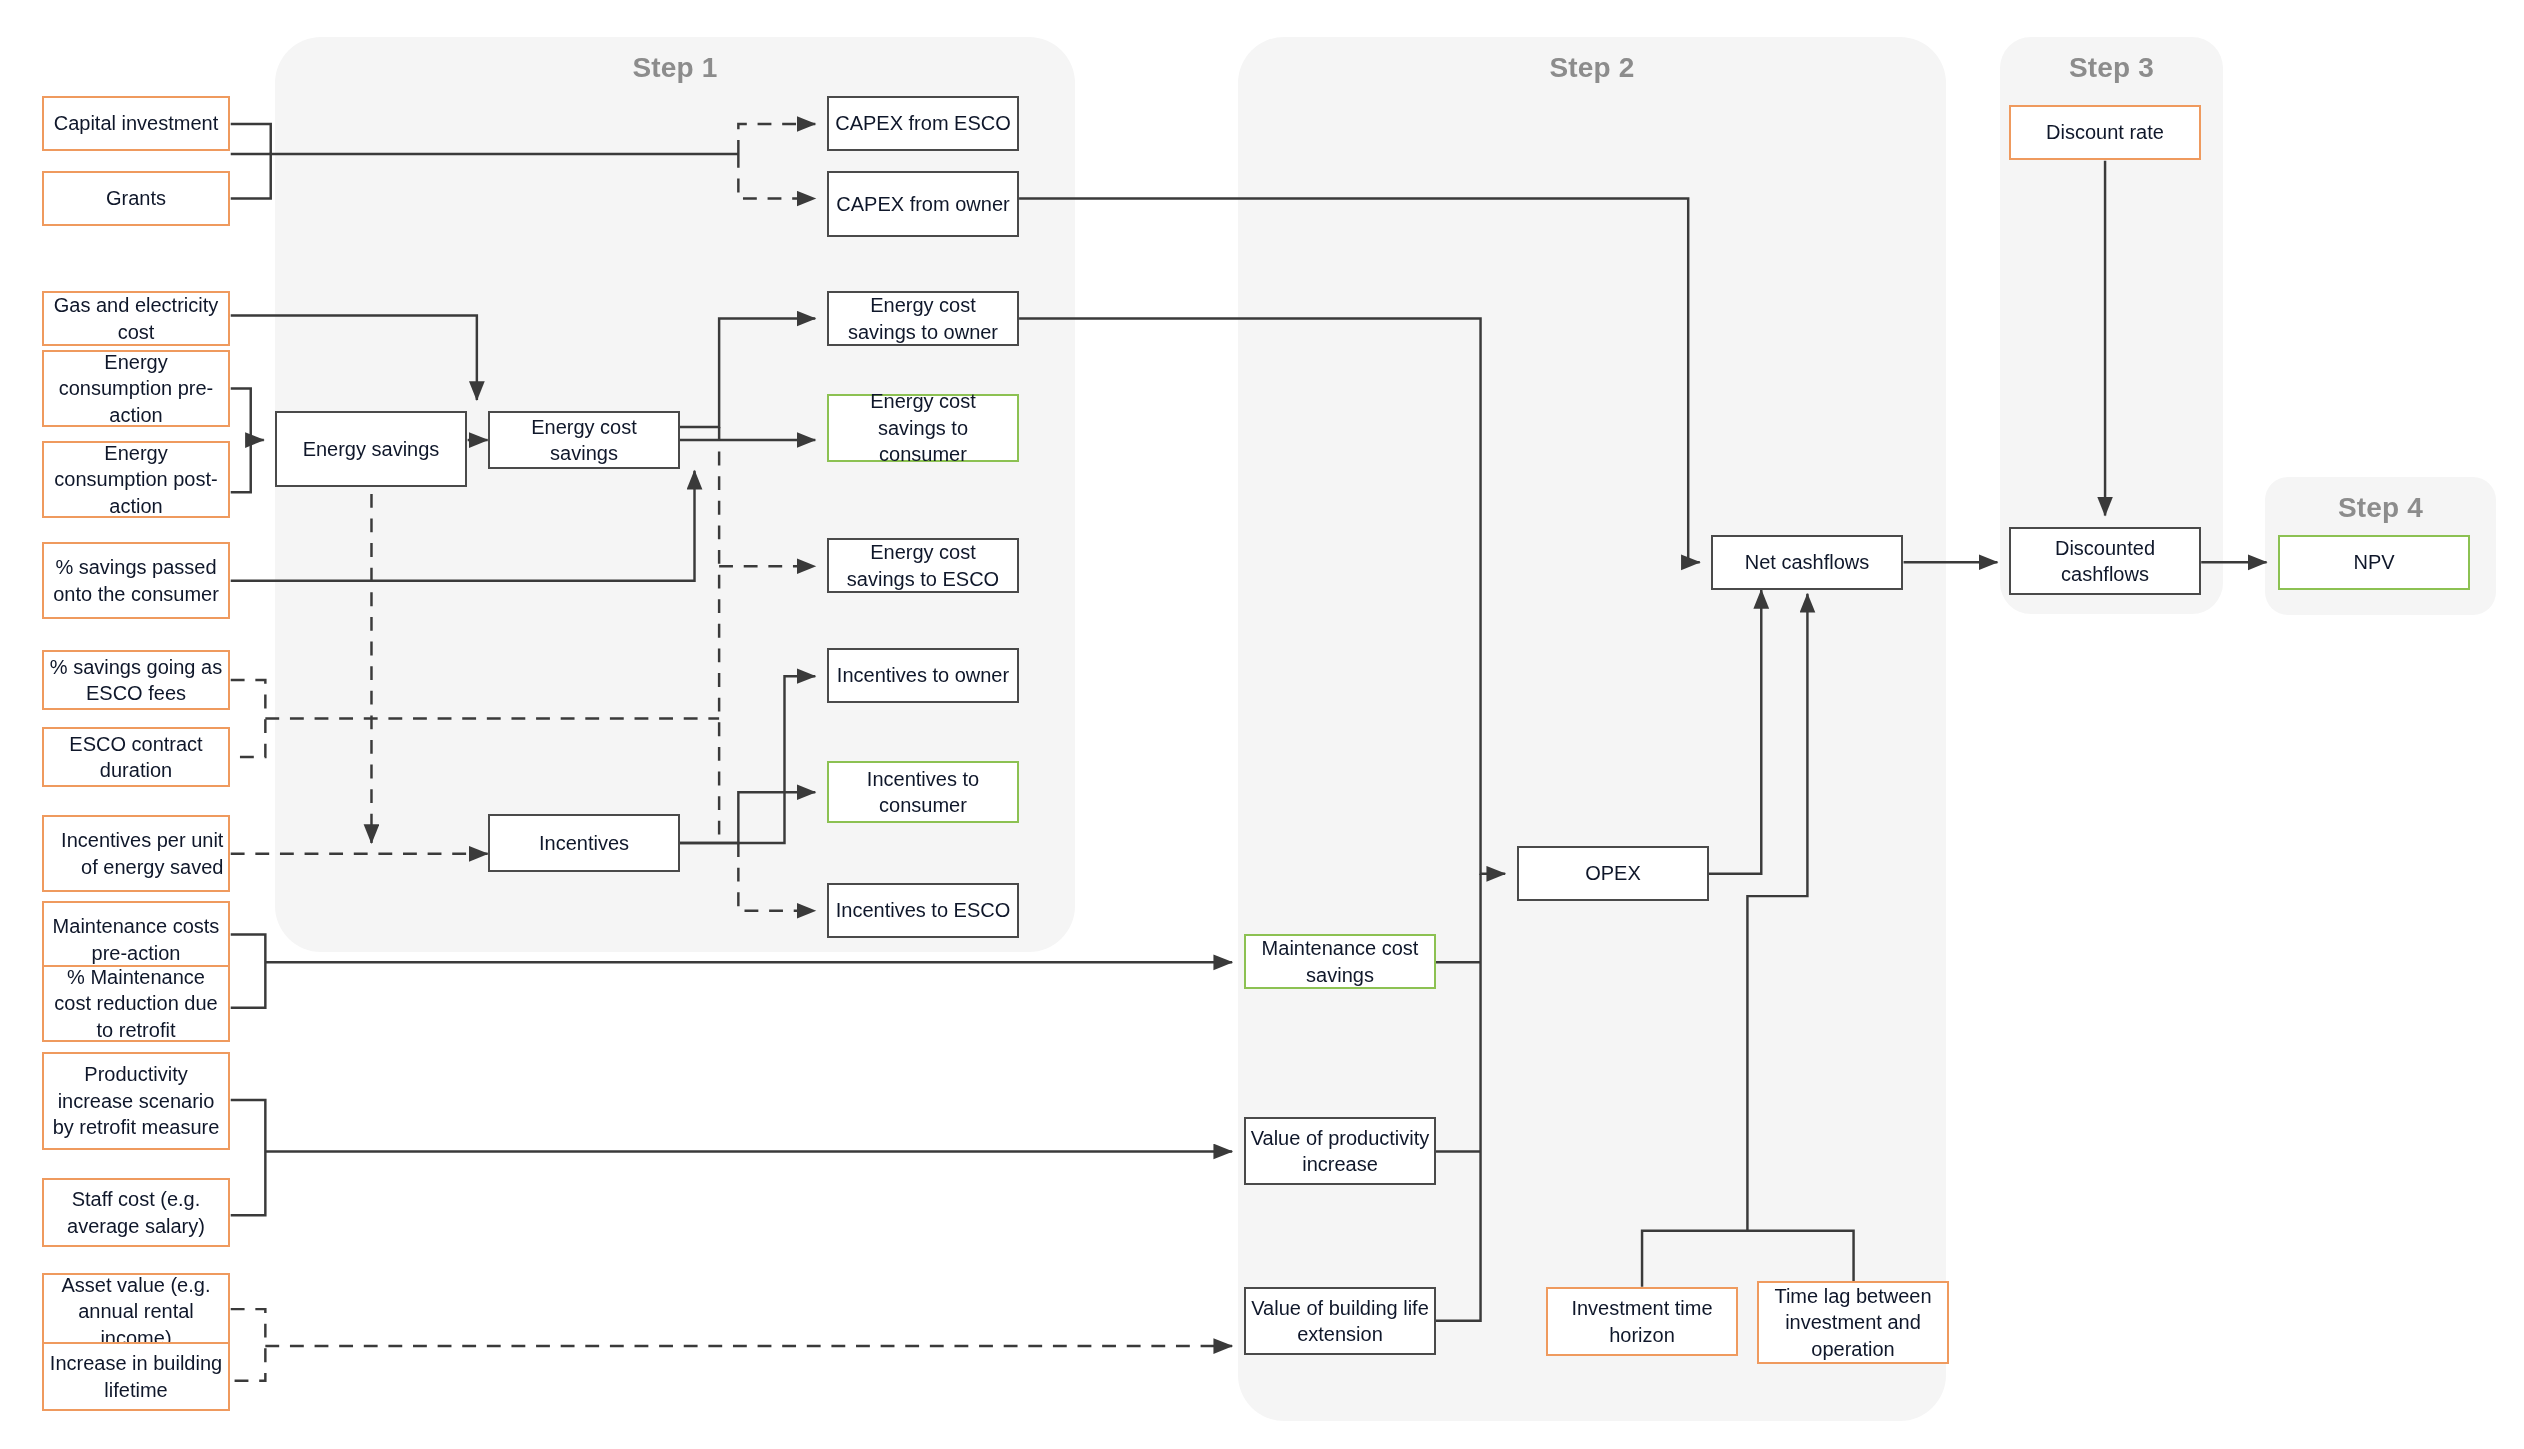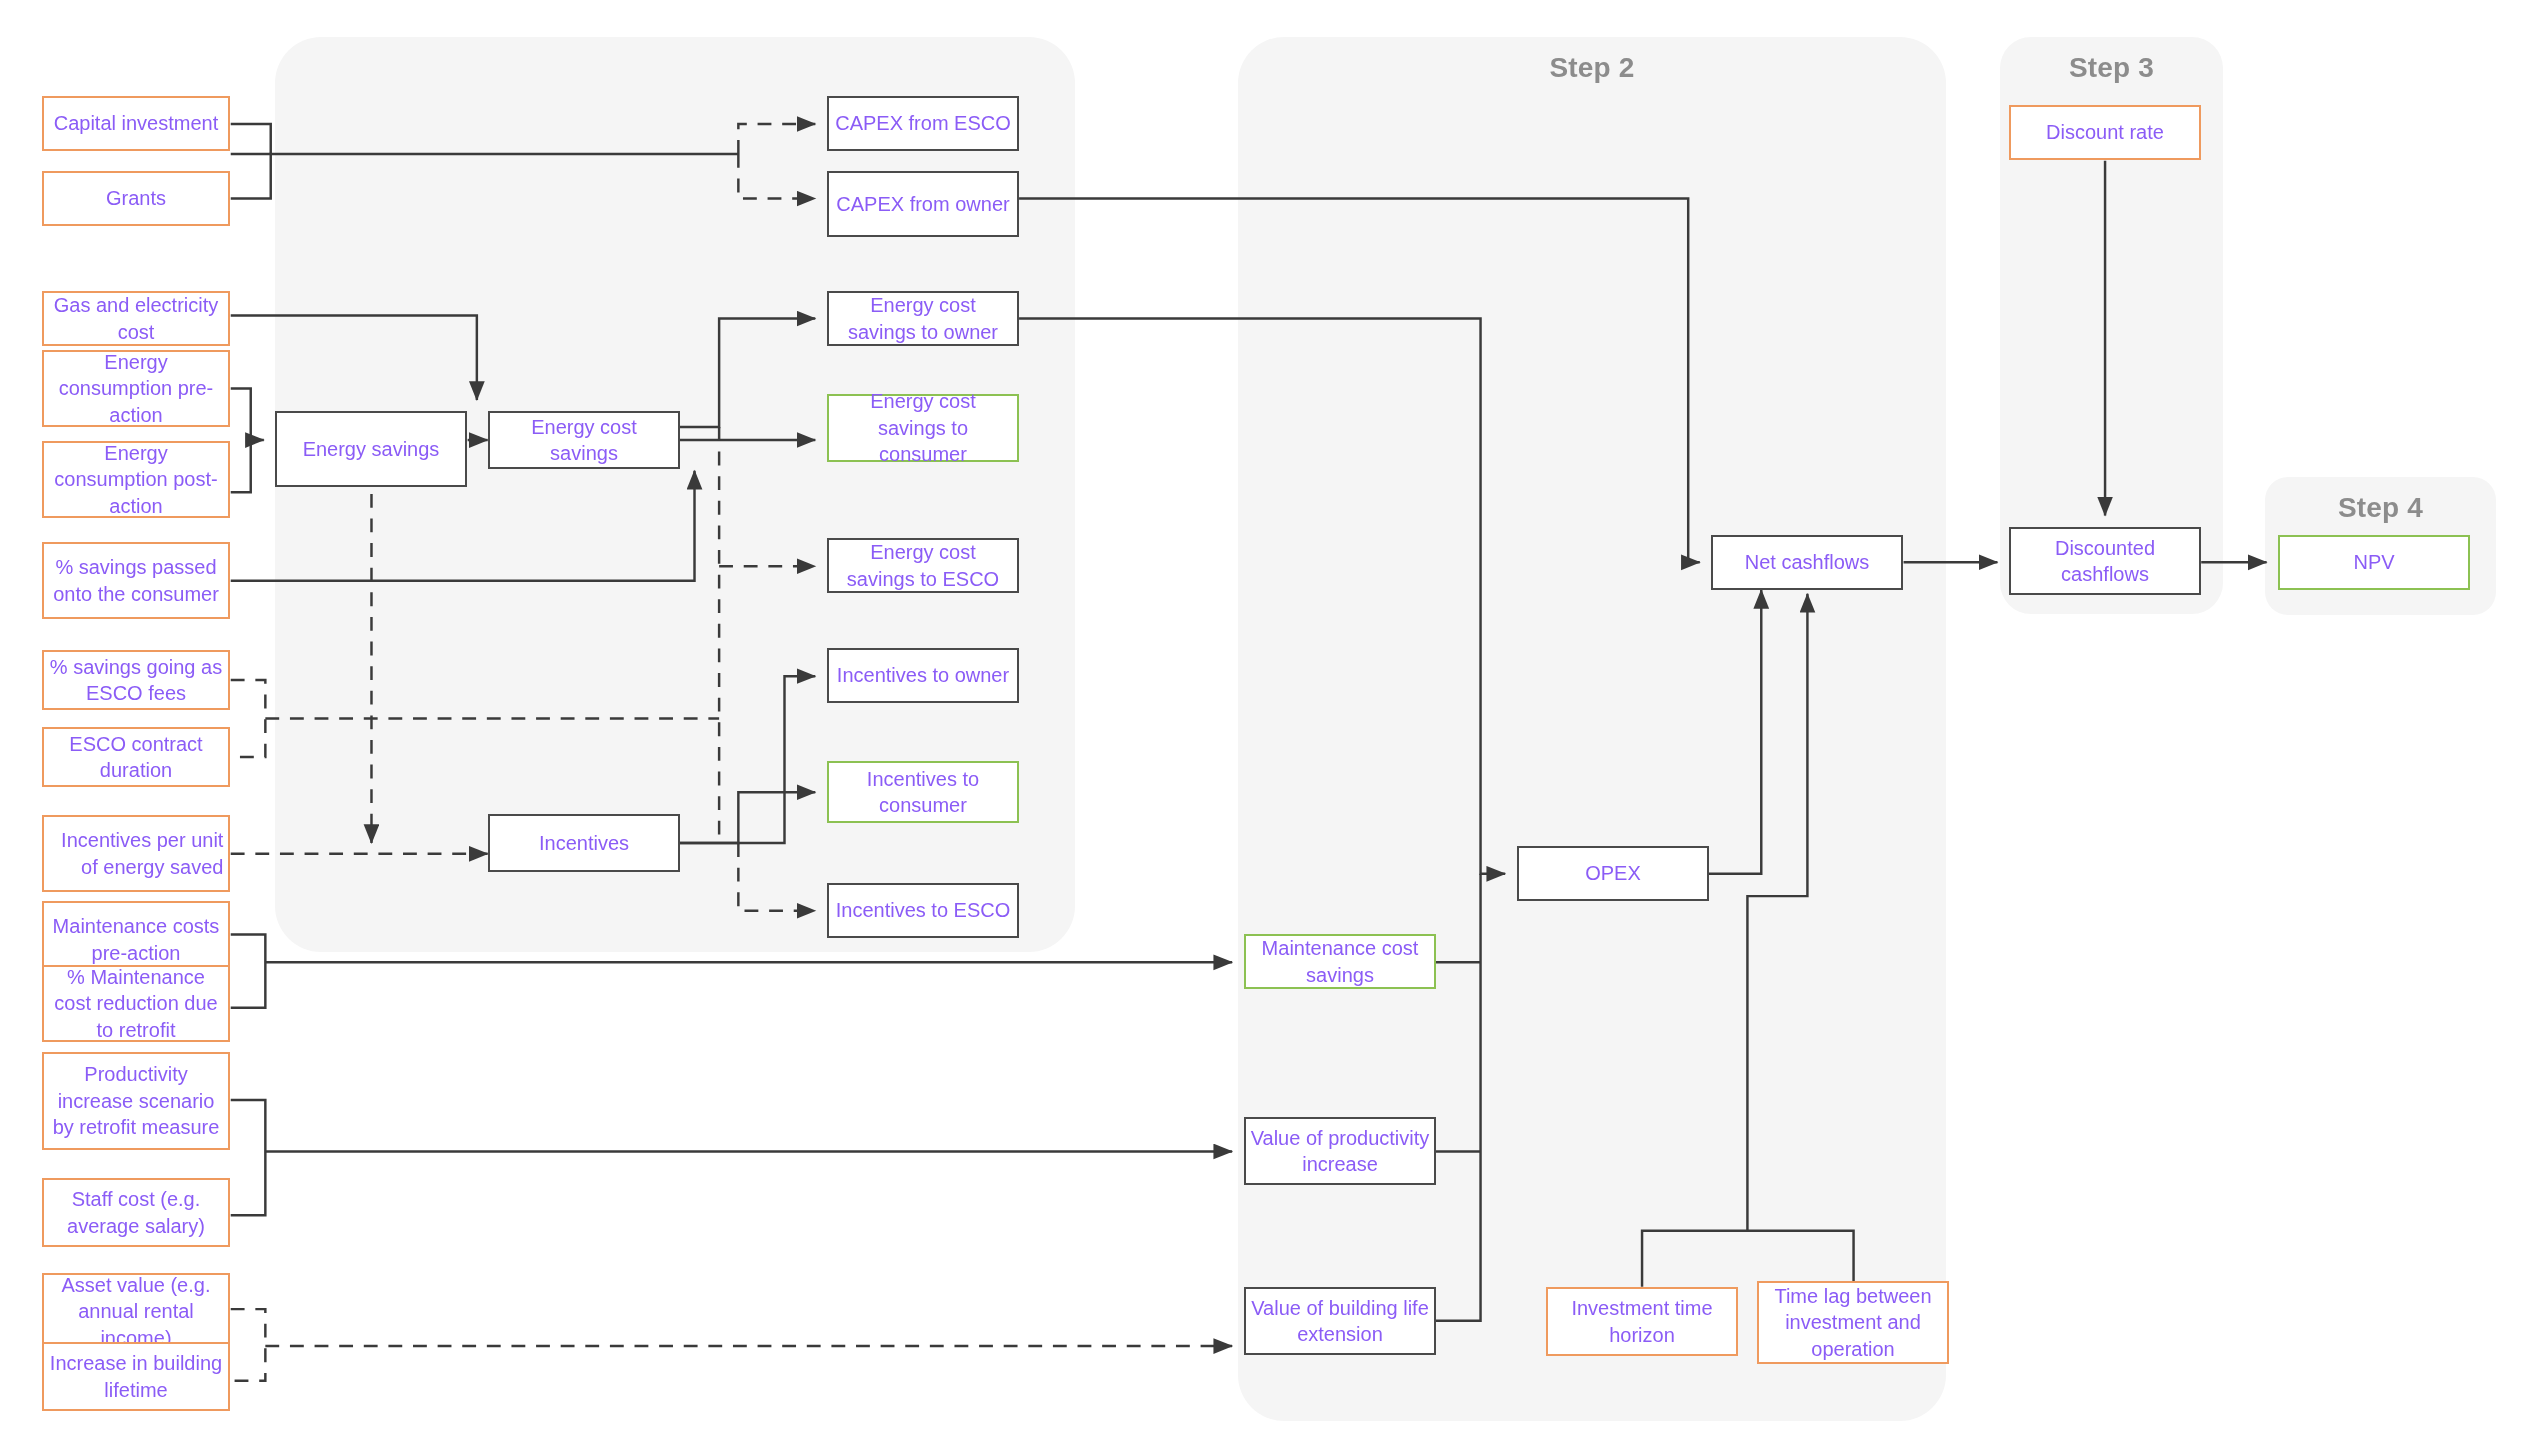--- a/index.html
+++ b/index.html
@@ -40,38 +40,39 @@
   .node {
     position: absolute;
     box-sizing: border-box;
     background: #ffffff;
     display: flex;
     align-items: center;
     justify-content: center;
     text-align: center;
     font-size: 20px;
     line-height: 1.32;
-    color: #8b5cf6;
+    color: #0f172a;
     padding: 1.5px 4.6px;
   }
   .node.orange { border: 2.3px solid #ef9a5e; }
   .node.dark   { border: 2.3px solid #4a4a4a; }
   .node.green  { border: 2.3px solid #8cc152; }
   .node span { display: block; width: 100%; }
 </style>
 </head>
 <body>
 
 <div id="canvas">
 
   <div class="panel" style="left:275px; top:37px; width:800px; height:915px;"></div>
   <div class="panel" style="left:1238px; top:37px; width:708px; height:1384px;"></div>
   <div class="panel" style="left:2000px; top:37px; width:223px; height:577px; border-radius:31px;"></div>
   <div class="panel" style="left:2265px; top:477px; width:231px; height:138px; border-radius:23px;"></div>
 
+  <div class="panel-title" style="left:275px; top:52px; width:800px;">Step 1</div>
   <div class="panel-title" style="left:1238px; top:52px; width:708px;">Step 2</div>
   <div class="panel-title" style="left:2000px; top:52px; width:223px;">Step 3</div>
   <div class="panel-title" style="left:2265px; top:492px; width:231px;">Step 4</div>
 
   <svg class="layer" viewBox="0 0 3283 1885">
     <defs>
       <marker id="arrow" markerWidth="9" markerHeight="9" refX="7.6" refY="3.2" orient="auto" markerUnits="strokeWidth">
         <path d="M0,0 L8,3.2 L0,6.4 z" fill="#3a3a3a"></path>
       </marker>
     </defs>

